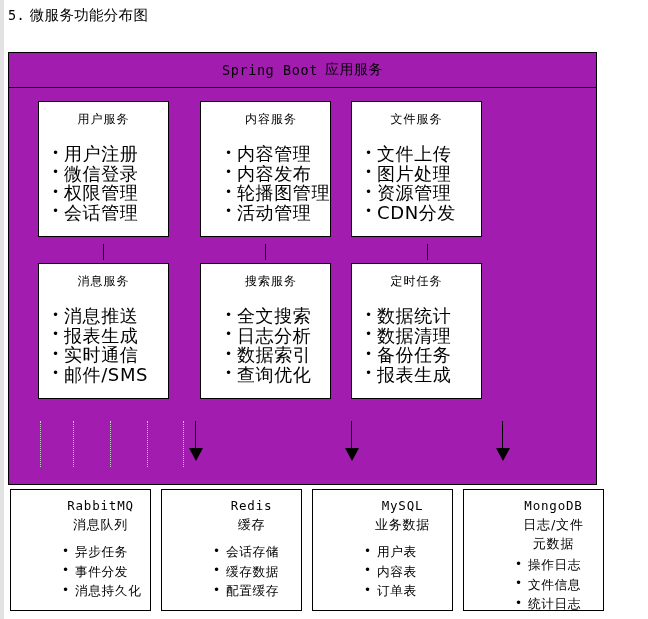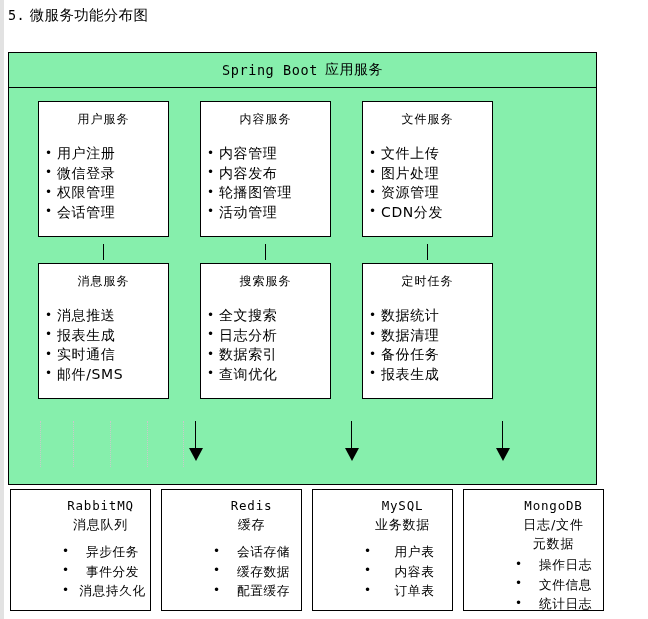--- a/index.html
+++ b/index.html
@@ -42,21 +42,21 @@
 
   
   #app-container {
     position: absolute;
     left: 8px;
     top: 52px;
     width: 589px;
     height: 433px;
     border: 1.6px solid #000;
     box-sizing: border-box;
-    background: #86efac;
+    background: #a21caf;
   }
 
   #app-header {
     position: absolute;
     left: 0;
     top: 0;
     width: 100%;
     height: 35px;
     border-bottom: 1.6px solid #000;
     box-sizing: border-box;
@@ -88,40 +88,41 @@
   .svc-box {
     position: absolute;
     top: 0;
     width: 131px;
     height: 136px;
     border: 1.4px solid #000;
     box-sizing: border-box;
     background: #fff;
   }
   .svc-box.col0 { left: 29px; }
-  .svc-box.col1 { left: 191px; }
-  .svc-box.col2 { left: 353px; }
+  .svc-box.col1 { left: 191px; padding-left: 11px; }
+  .svc-box.col2 { left: 342px; }
 
   .svc-title {
     text-align: center;
     font-size: 12px;
     margin-top: 9px;
     letter-spacing: 1px;
   }
   .svc-list {
     margin: 16px 0 0 0;
     padding: 0 0 0 18px;
     list-style: none;
   }
   .svc-list li {
     position: relative;
-    font-size: 14px;
+    font-size: 18px;
     line-height: 19.5px;
     letter-spacing: 0.6px;
     white-space: nowrap;
+    margin-left: 7px;
   }
   .svc-list li::before {
     content: "\2022";
     position: absolute;
     left: -12px;
     top: -0.5px;
     font-size: 12px;
   }
 
   
@@ -197,21 +198,20 @@
     text-align: center;
     font-size: 13px;
     letter-spacing: 0.8px;
     line-height: 19px;
     margin-top: 2px;
   }
   .store-list {
     margin: 8px 0 0 0;
     padding: 0 0 0 24px;
     list-style: none;
-    text-align: center;
   }
   .store-list li {
     position: relative;
     font-size: 12.7px;
     line-height: 19.5px;
     letter-spacing: 0.6px;
     white-space: nowrap;
   }
   .store-list li::before {
     content: "\2022";

